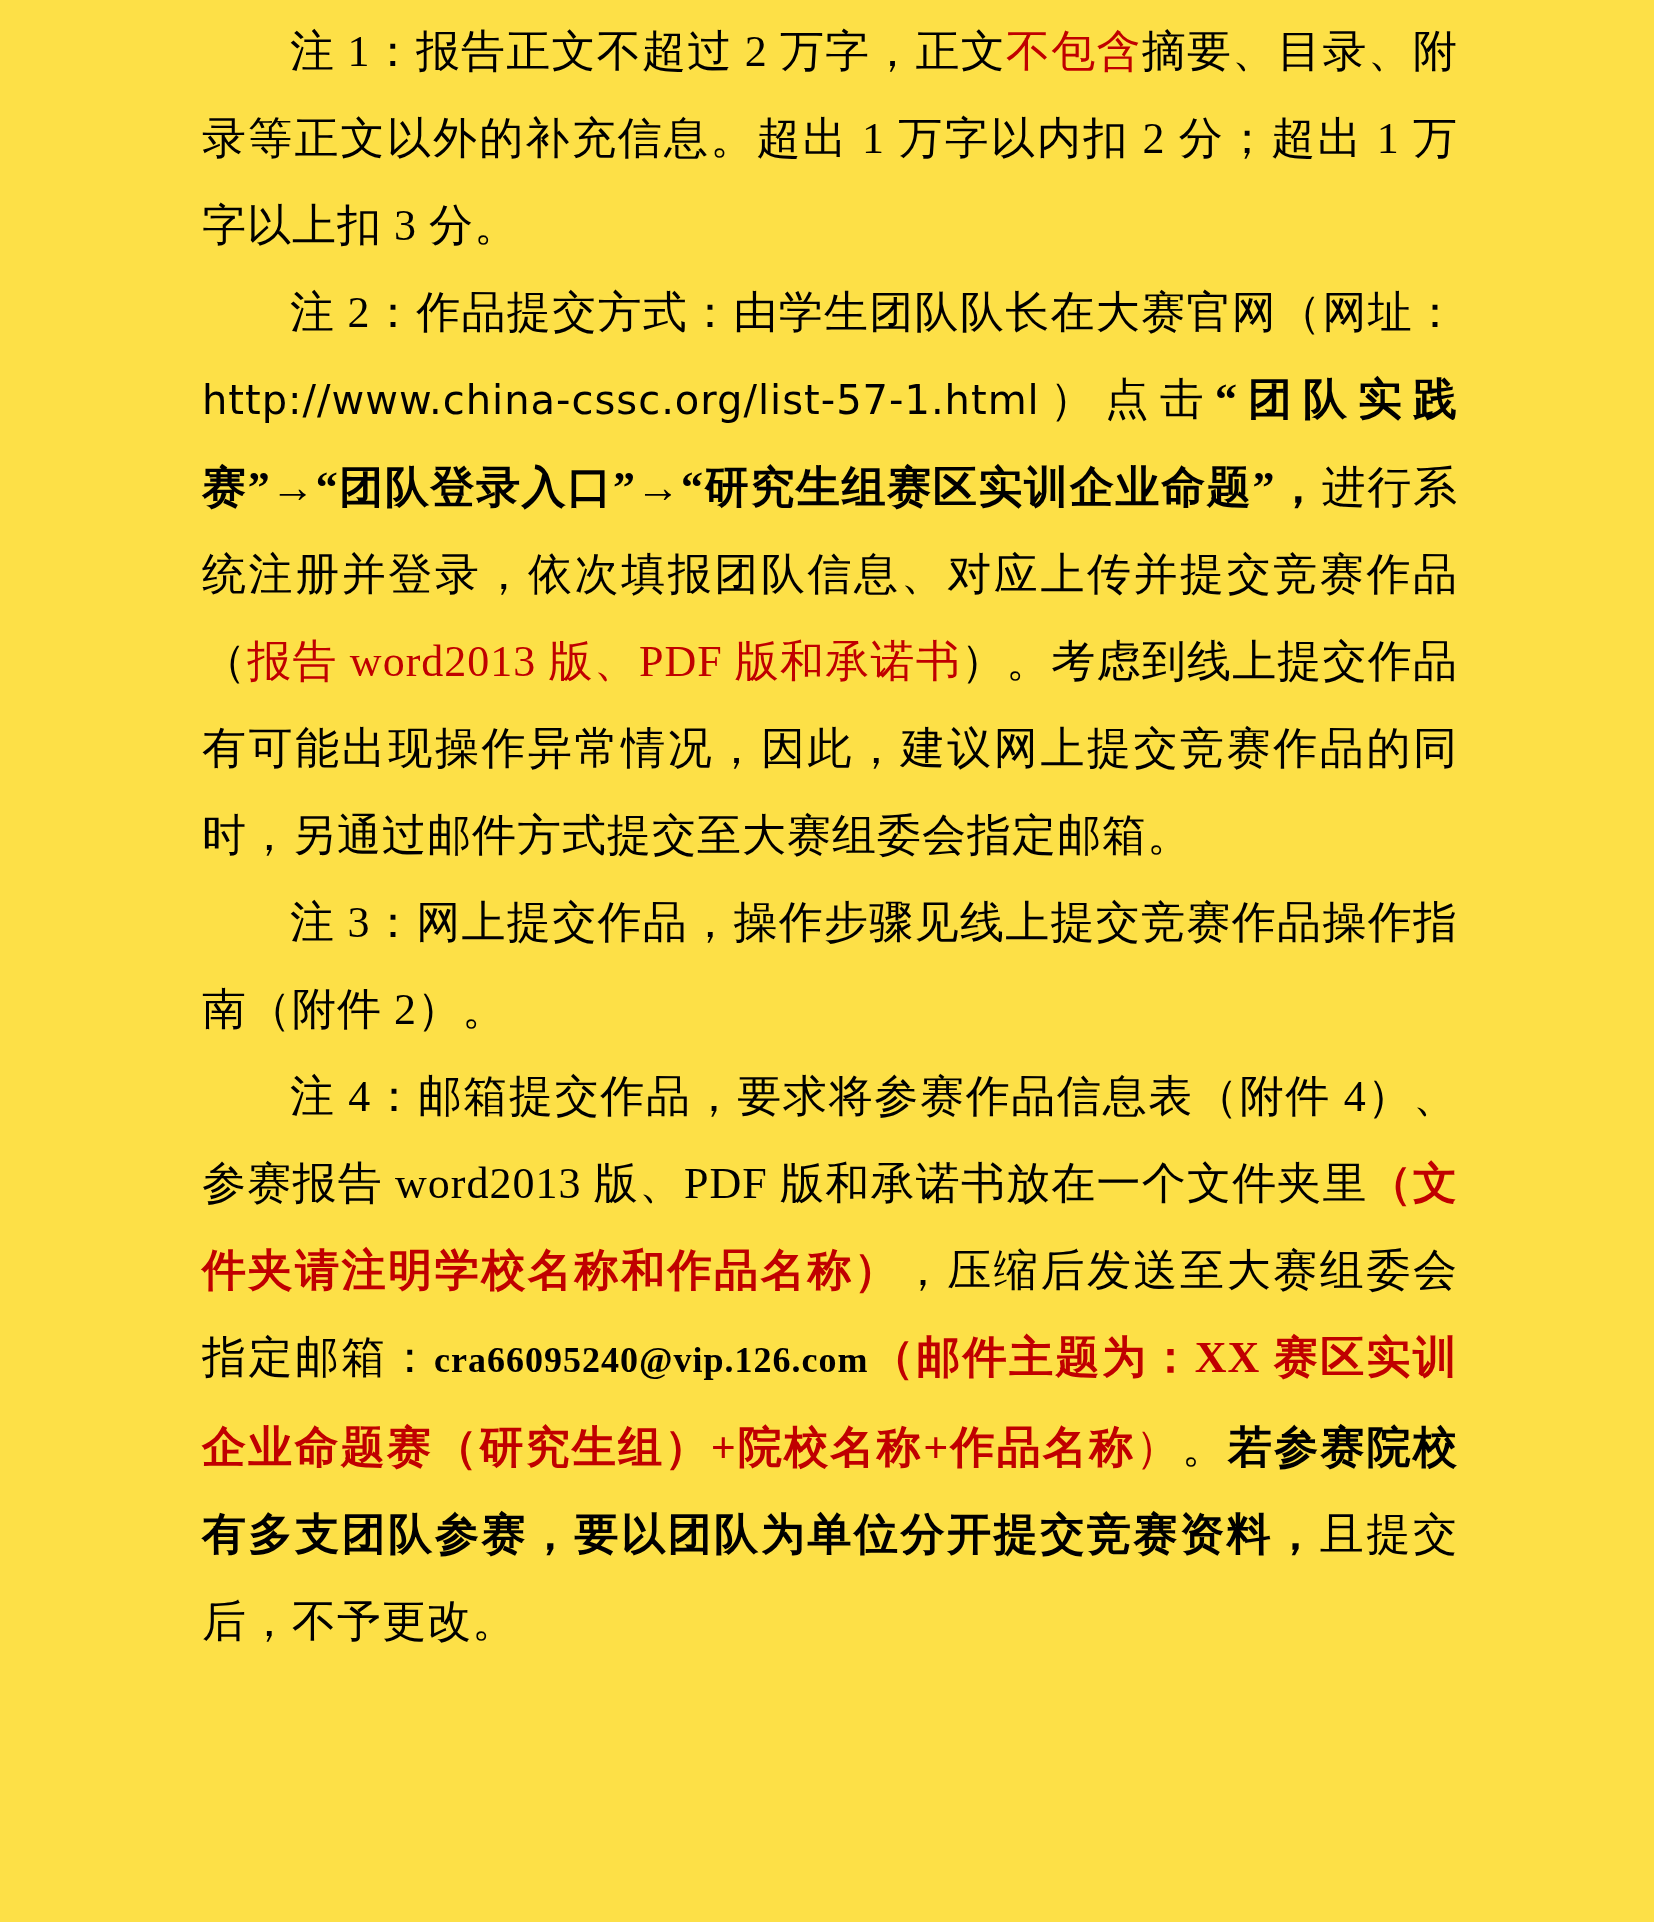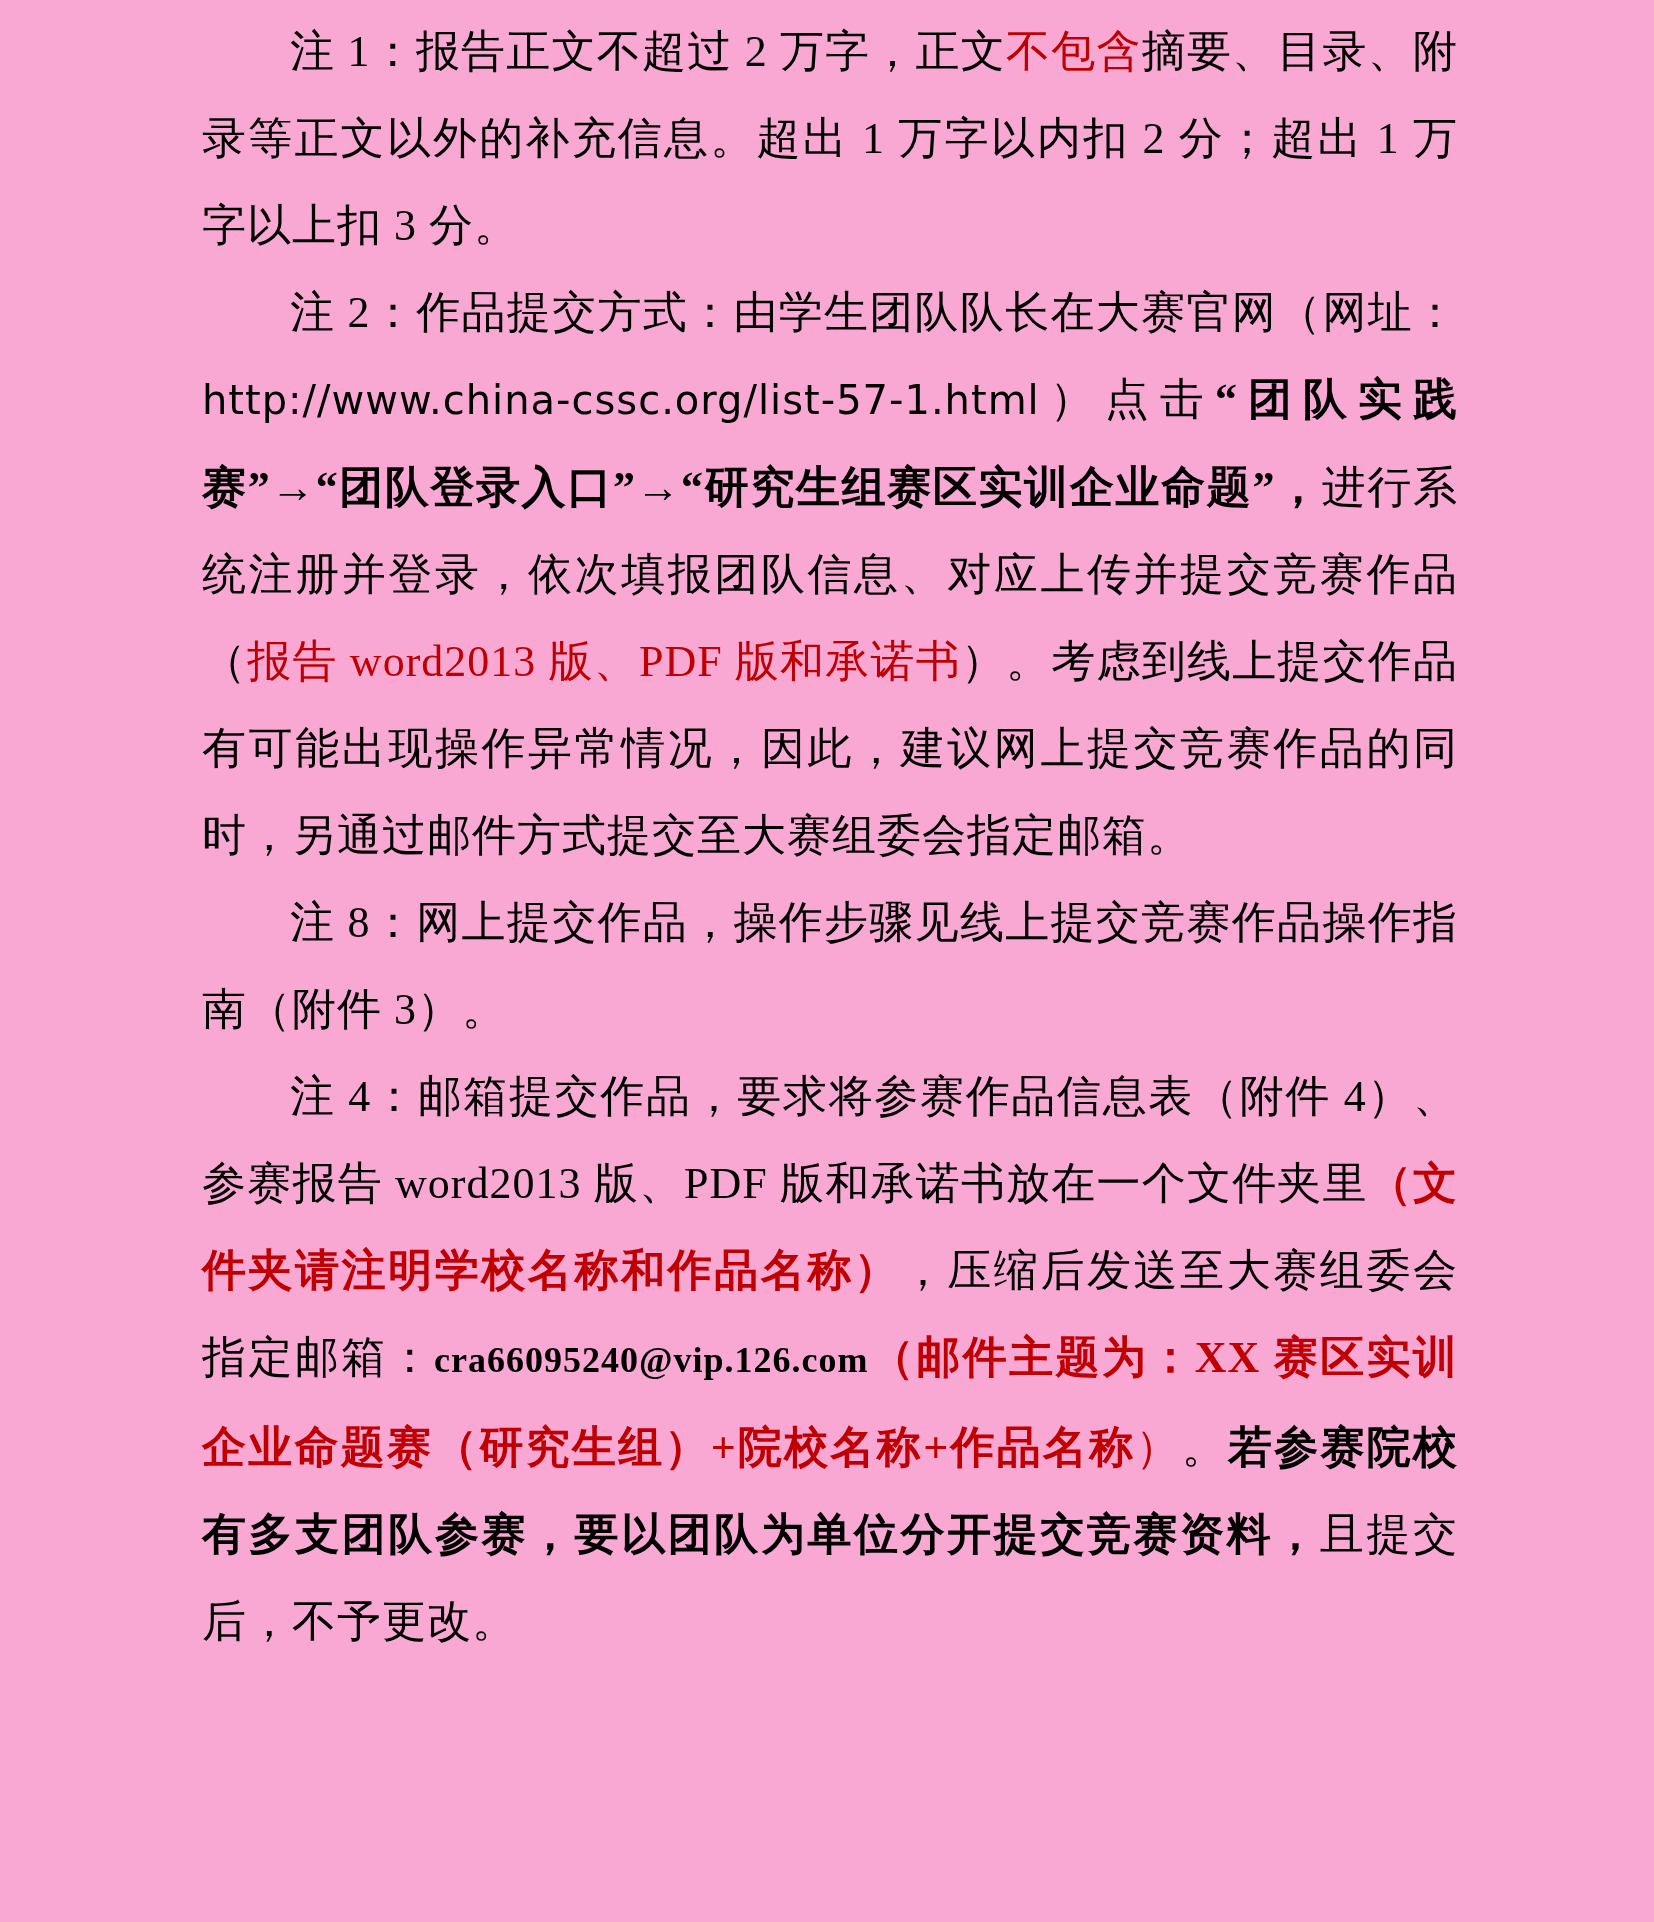--- a/index.html
+++ b/index.html
@@ -42,20 +42,20 @@
   }
   .seg-latin-bold {
     font-family: Liberation Serif, serif;
     font-size: 36px;
     font-weight: bold;
   }
 </style>
 </head>
 <body>
 
-<div class="page" style="background: #f9a8d4;">
+<div class="page" style="background: #fde047;">
   <div id="doc-body">
       <p class="doc-par"><span class="seg-normal">注 1：报告正文不超过 2 万字，正文</span><span class="seg-red" style="color: rgb(192, 0, 0);">不包含</span><span class="seg-normal">摘要、目录、附录等正文以外的补充信息。超出 1 万字以内扣 2 分；超出 1 万字以上扣 3 分。</span></p>
       <p class="doc-par"><span class="seg-normal">注 2：作品提交方式：由学生团队队长在大赛官网（网址：</span><span class="seg-latin">http://www.china-cssc.org/list-57-1.html</span><span class="seg-normal">）点击</span><span class="seg-bold">“团队实践赛”→“团队登录入口”→“研究生组赛区实训企业命题”，</span><span class="seg-normal">进行系统注册并登录，依次填报团队信息、对应上传并提交竞赛作品（</span><span class="seg-red" style="color: rgb(192, 0, 0);">报告 word2013 版、PDF 版和承诺书</span><span class="seg-normal">）。考虑到线上提交作品有可能出现操作异常情况，因此，建议网上提交竞赛作品的同时，另通过邮件方式提交至大赛组委会指定邮箱。</span></p>
-      <p class="doc-par"><span class="seg-normal">注 8：网上提交作品，操作步骤见线上提交竞赛作品操作指南（附件 3）。</span></p>
+      <p class="doc-par"><span class="seg-normal">注 3：网上提交作品，操作步骤见线上提交竞赛作品操作指南（附件 2）。</span></p>
       <p class="doc-par"><span class="seg-normal">注 4：邮箱提交作品，要求将参赛作品信息表（附件 4）、参赛报告 word2013 版、PDF 版和承诺书放在一个文件夹里</span><span class="seg-red-bold" style="color: rgb(192, 0, 0);">（文件夹请注明学校名称和作品名称）</span><span class="seg-normal">，压缩后发送至大赛组委会指定邮箱：</span><span class="seg-latin-bold">cra66095240@vip.126.com</span><span class="seg-red-bold" style="color: rgb(192, 0, 0);">（邮件主题为：XX 赛区实训企业命题赛（研究生组）+院校名称+作品名称</span><span class="seg-red" style="color: rgb(192, 0, 0);">）</span><span class="seg-normal">。</span><span class="seg-bold">若参赛院校有多支团队参赛，要以团队为单位分开提交竞赛资料，</span><span class="seg-normal">且提交后，不予更改。</span></p>
     </div>
 </div>
 
 </body></html>

